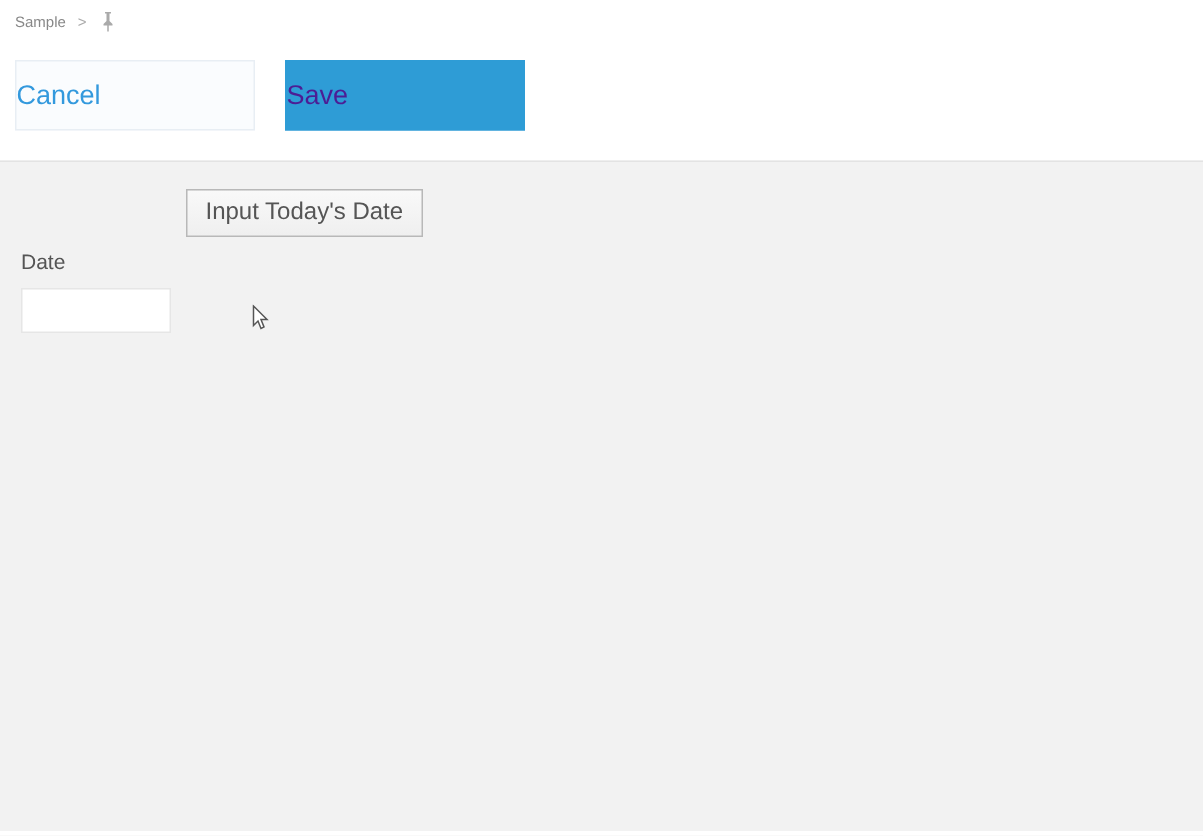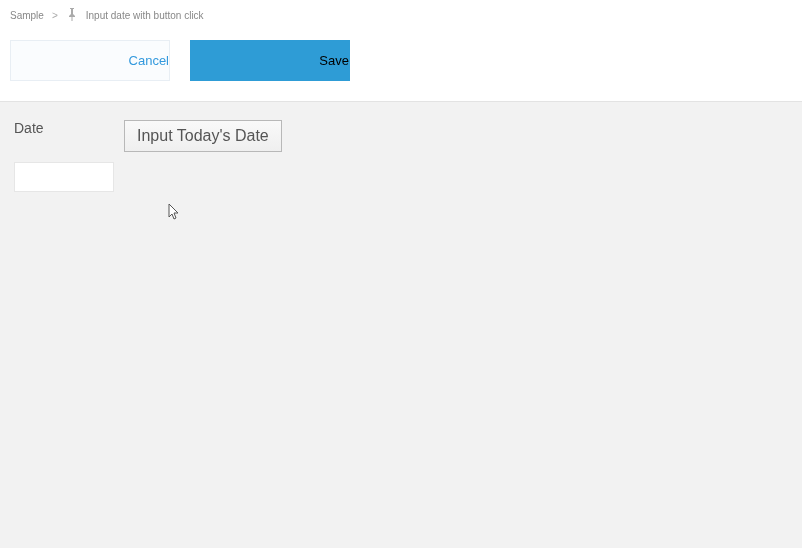--- a/index.html
+++ b/index.html
@@ -36,35 +36,35 @@
       align-items: center;
       color: #aaa;
     }
     .header-actions {
       padding: 12px 10px 20px 10px;
       display: flex;
       gap: 20px;
     }
     .btn {
       border: 1px solid transparent;
-      font-size: 13px;
+      font-size: 18px;
       font-weight: 400;
       cursor: pointer;
-      text-align: right;
+      text-align: left;
       padding: 12px 0;
       width: 160px;
     }
     .btn-secondary {
       background: #fafcfe;
       border: 1px solid #e8eef4;
       color: #3399dd;
     }
     .btn-primary {
       background: #2e9cd6;
-      color: #000000;
+      color: #4c1d95;
       border: 1px solid #2e9cd6;
     }
     .main-area {
       background: #f2f2f2;
       border-top: 1px solid #e3e3e3;
       height: calc(557px - 110px);
       padding: 18px 14px;
     }
     .form-row {
       display: flex;
@@ -88,20 +88,21 @@
       background: linear-gradient(to bottom, #f9f9f9, #efefef);
       border: 1px solid #b8b8b8;
       padding: 6px 12px;
       cursor: pointer;
     }
     .layout-block {
       position: relative;
     }
     .label-col {
       width: 30px;
+      margin-top: 40px;
     }
     .date-input-real {
       width: 100px;
       height: 30px;
       border: 1px solid #e6e6e6;
       background: #fff;
       font-size: 14px;
       padding: 4px 6px;
     }
     .row2 {
@@ -119,21 +120,20 @@
 <body>
 
 <div class="breadcrumb">
   <a href="#" class="crumb-link">Sample</a>
   <span class="sep">&gt;</span>
   <span class="pin-icon">
     <svg width="12" height="14" viewBox="0 0 12 14">
       <path d="M4 0 L8 0 L8 1 L7 1 L7 6 L9 8 L9 9 L6.5 9 L6.5 13 L5.5 13 L5.5 9 L3 9 L3 8 L5 6 L5 1 L4 1 Z" fill="#aaa"></path>
     </svg>
   </span>
-  <span>Input date with button click</span>
 </div>
 
 <div class="header-actions">
   <button class="btn btn-secondary">Cancel</button>
   <button class="btn btn-primary">Save</button>
 </div>
 
 <div class="main-area">
   <div class="form-row layout-block">
     <div class="label-col">

